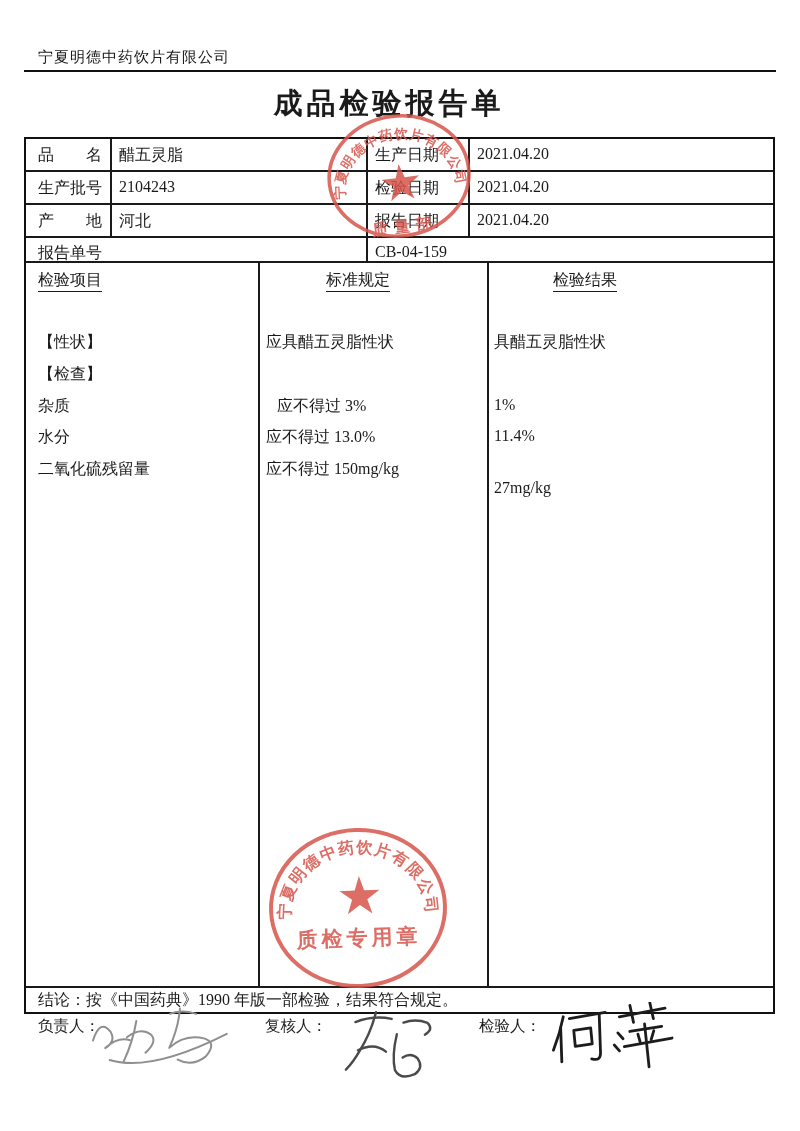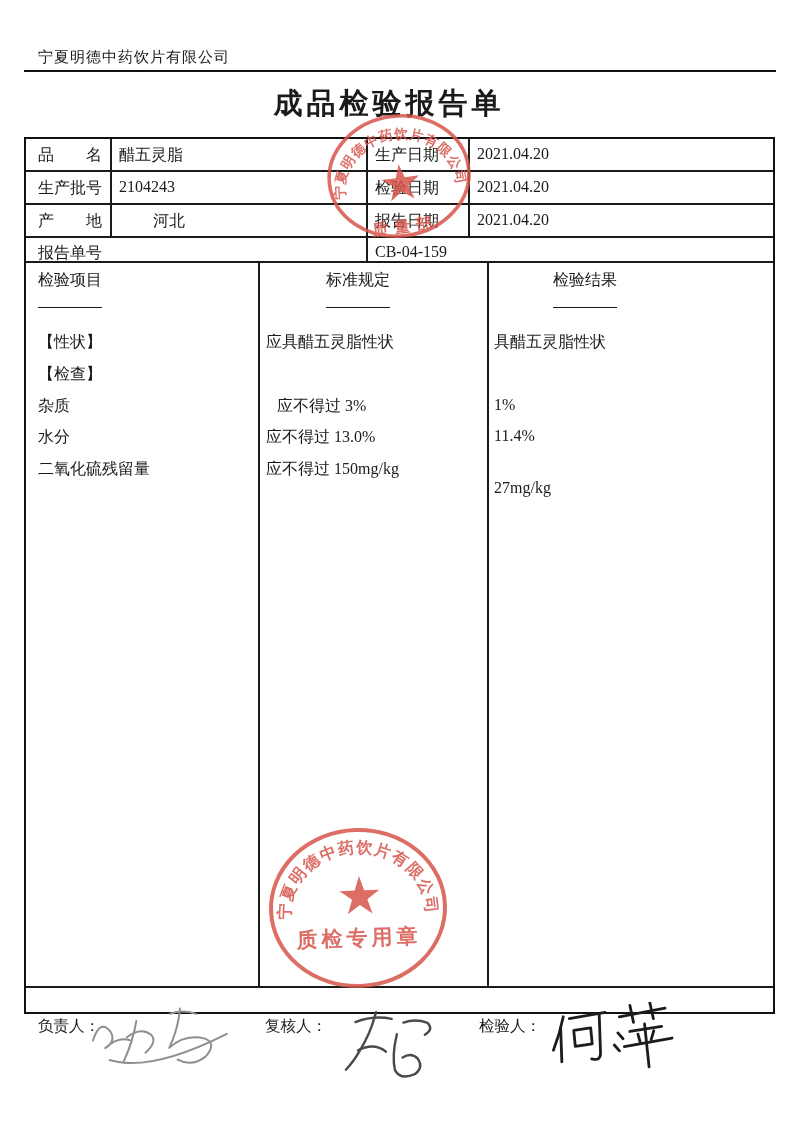--- a/index.html
+++ b/index.html
@@ -11,21 +11,21 @@
   
   .hdr-left{left:38px;top:48px;font-size:15px;letter-spacing:1px;}
   .hdr-right{right:12px;top:48px;font-size:15px;}
   .hdr-rule{left:24px;top:70px;width:752px;height:2px;background:#111;}
   .title{left:0;top:84px;width:800px;text-align:center;font-size:29px;font-weight:bold;letter-spacing:4px;transform:translateX(-11px);}
   
   .tbl{position:absolute;left:24px;top:137px;width:747px;height:873px;border:2px solid #111;}
   .hl{position:absolute;left:0;width:747px;height:1.5px;background:#1a1a1a;}
   .vl{position:absolute;width:1.5px;background:#1a1a1a;}
   .cell{position:absolute;font-size:16px;white-space:nowrap;text-align:right;}
-  .uhead{border-bottom:1px solid #1a1a1a;padding-bottom:19px;}
+  .uhead{border-bottom:1px solid #1a1a1a;padding-bottom:3px;}
   
   .stamp{position:absolute;pointer-events:none;}
   
   .sig-label{font-size:15.5px;}
   .sigsvg{position:absolute;}
 </style>
 </head>
 <body>
 
 <div class="page">
@@ -52,21 +52,21 @@
     <div class="cell" style="left:93px;top:6px;">醋五灵脂</div>
     <div class="cell" style="left:349px;top:6px;">生产日期</div>
     <div class="cell" style="left:451px;top:6px;">2021.04.20</div>
 
     <div class="cell" style="left:12px;top:39px;">生产批号</div>
     <div class="cell" style="left:93px;top:39px;">2104243</div>
     <div class="cell" style="left:349px;top:39px;">检验日期</div>
     <div class="cell" style="left:451px;top:39px;">2021.04.20</div>
 
     <div class="cell" style="left:12px;top:72px;">产　　地</div>
-    <div class="cell" style="left:93px;top:72px;margin-left:34px;">河北</div>
+    <div class="cell" style="left:93px;top:72px;">河北</div>
     <div class="cell" style="left:349px;top:72px;">报告日期</div>
     <div class="cell" style="left:451px;top:72px;">2021.04.20</div>
 
     <div class="cell" style="left:12px;top:104px;">报告单号</div>
     <div class="cell" style="left:349px;top:104px;">CB-04-159</div>
 
     <div class="cell" style="left:12px;top:131px;"><span class="uhead">检验项目</span></div>
     <div class="cell" style="left:300px;top:131px;"><span class="uhead">标准规定</span></div>
     <div class="cell" style="left:527px;top:131px;"><span class="uhead">检验结果</span></div>
 
@@ -81,20 +81,21 @@
     <div class="cell" style="left:468px;top:257px;">1%</div>
 
     <div class="cell" style="left:12px;top:288px;">水分</div>
     <div class="cell" style="left:240px;top:288px;">应不得过 13.0%</div>
     <div class="cell" style="left:468px;top:288px;">11.4%</div>
 
     <div class="cell" style="left:12px;top:320px;">二氧化硫残留量</div>
     <div class="cell" style="left:240px;top:320px;">应不得过 150mg/kg</div>
     <div class="cell" style="left:468px;top:320px;margin-top:20px;">27mg/kg</div>
 
+    <div class="cell" style="left:12px;top:851px;">结论：按《中国药典》1990 年版一部检验，结果符合规定。</div>
   </div>
 
   <div class="abs sig-label" style="left:38px;top:1016px;">负责人：</div>
   <div class="abs sig-label" style="left:265px;top:1016px;">复核人：</div>
   <div class="abs sig-label" style="left:479px;top:1016px;">检验人：</div>
 
   <svg class="sigsvg" style="left:85px;top:1006px;" width="165" height="68" viewBox="0 0 165 68">
     <g fill="none" stroke="#8f8f8f" stroke-width="2" stroke-linecap="round" stroke-linejoin="round" transform="rotate(-2 80 34)">
       <path d="M8 32 Q16 10 26 24 Q31 34 20 40 Q33 29 45 33"></path>
       <path d="M52 14 Q48 34 38 54 M42 30 Q56 20 66 28 Q73 35 60 46"></path>

